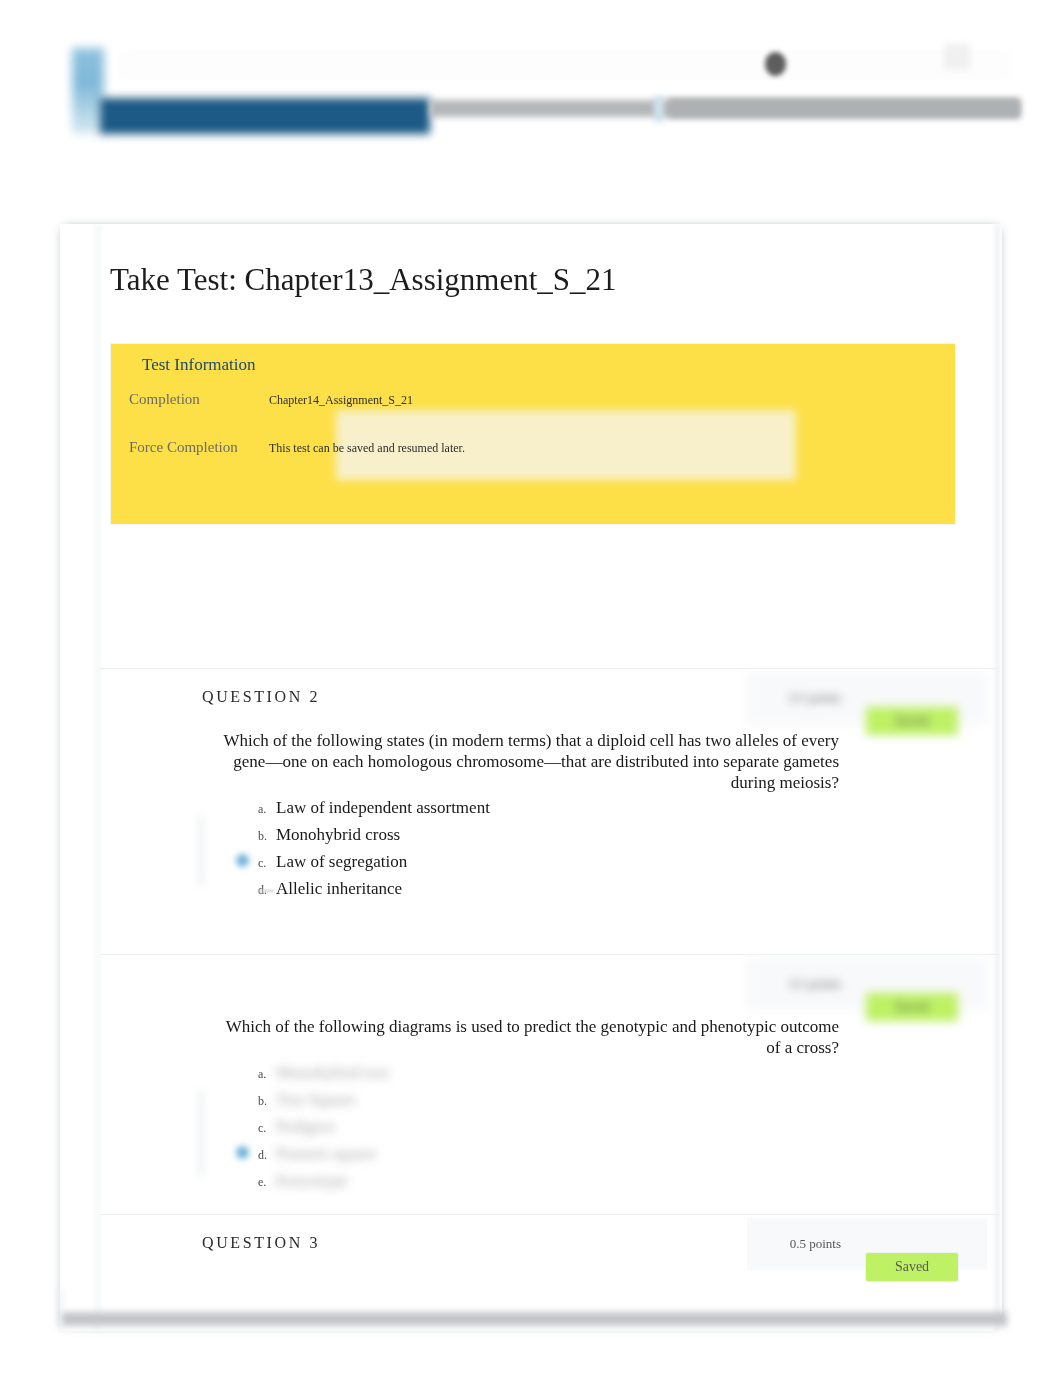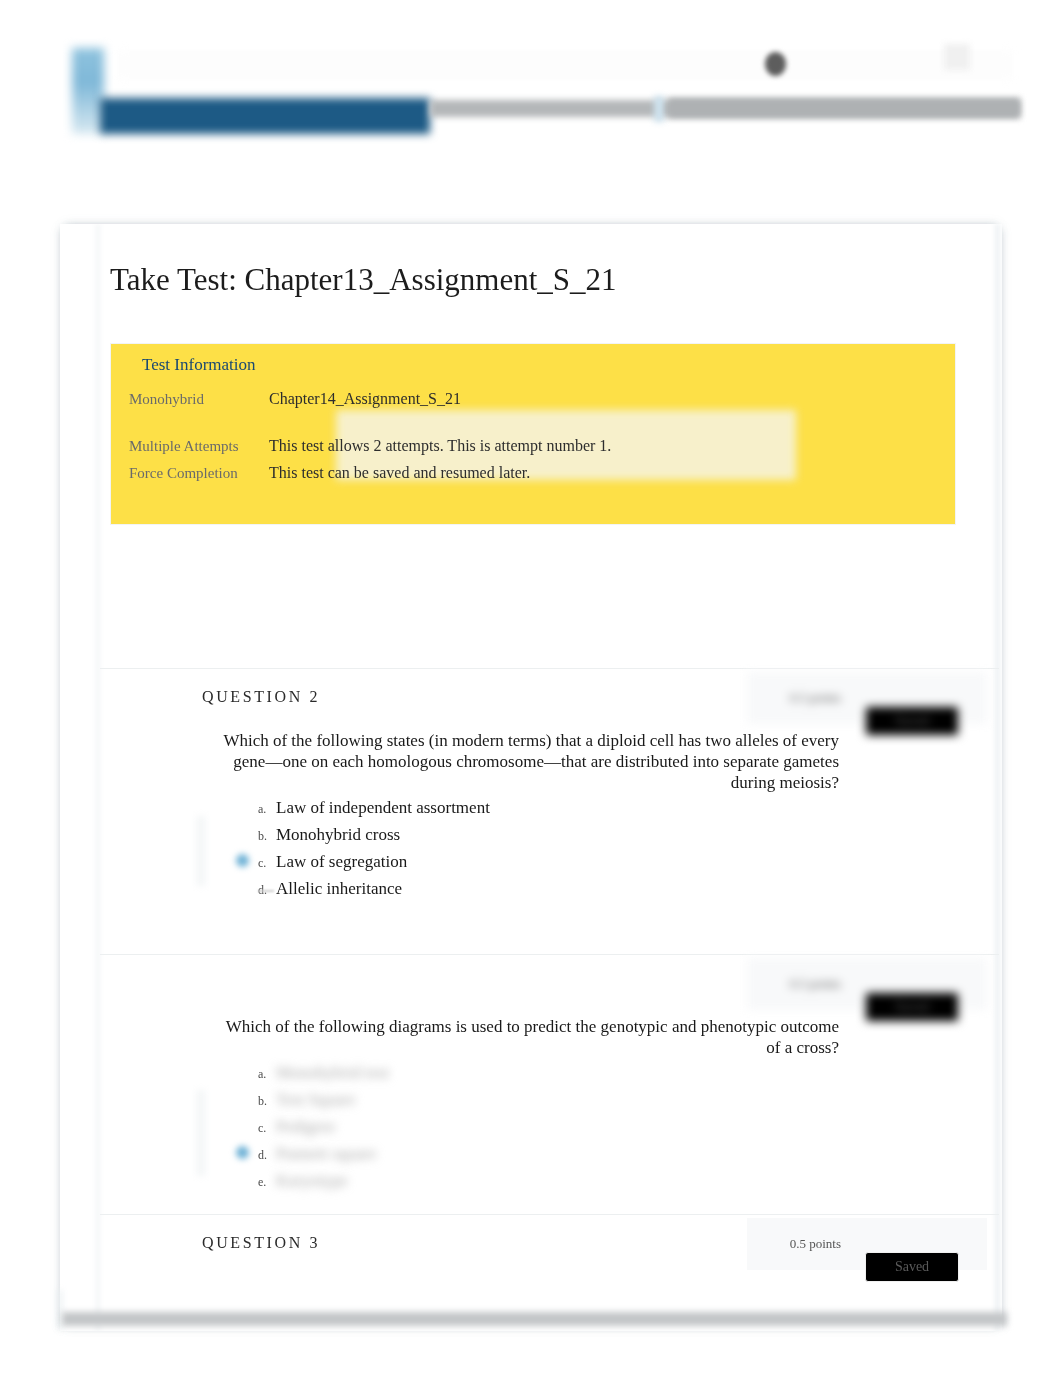--- a/index.html
+++ b/index.html
@@ -178,21 +178,21 @@
     line-height: 22px;
   }
   .ti-row.spacer { height: 20px; margin-bottom: 0; }
   .ti-label {
     width: 140px;
     flex: 0 0 140px;
     font-size: 15px;
     color: #6a6a6a;
   }
   .ti-value {
-    font-size: 16px;
+    font-size: 12px;
     color: #2d2d2d;
   }
   .ti-shade {
     position: absolute;
     left: 225px; top: 66px;
     width: 460px; height: 70px;
     background: rgba(244,246,247,0.75);
     filter: blur(4px);
     pointer-events: none;
   }
@@ -229,21 +229,21 @@
     justify-content: flex-end;
     background: #f8f9fa;
   }
   .q-points {
     font-size: 13px;
     color: #555555;
     margin-right: 24px;
   }
   .q-saved-btn {
     width: 92px; height: 28px;
-    background: #000000;
+    background: #bef264;
     border: 1px solid #f0f0f0;
     border-radius: 3px;
     display: flex;
     align-items: center;
     justify-content: center;
     font-size: 14px;
     color: #5a5a5a;
     margin-right: 28px;
     margin-top: 45px;
   }
@@ -359,28 +359,24 @@
   <div class="card-inner-left-edge"></div>
   <div class="card-inner-right-edge"></div>
 
   <h1 id="page-title">Take Test: Chapter13_Assignment_S_21</h1>
 
   <div id="test-info-panel">
     <div class="ti-heading">Test Information</div>
     <div class="ti-shade"></div>
     <div class="ti-grid">
       <div class="ti-row">
-        <span class="ti-label">Monohybrid</span>
+        <span class="ti-label">Completion</span>
         <span class="ti-value">Chapter14_Assignment_S_21</span>
       </div>
       <div class="ti-row spacer"></div>
-      <div class="ti-row">
-        <span class="ti-label">Multiple Attempts</span>
-        <span class="ti-value">This test allows 2 attempts. This is attempt number 1.</span>
-      </div>
       <div class="ti-row">
         <span class="ti-label">Force Completion</span>
         <span class="ti-value">This test can be saved and resumed later.</span>
       </div>
     </div>
   </div>
 
   <div class="question-block" id="question-1">
     <div class="q-divider"></div>
     <div class="q-header">

